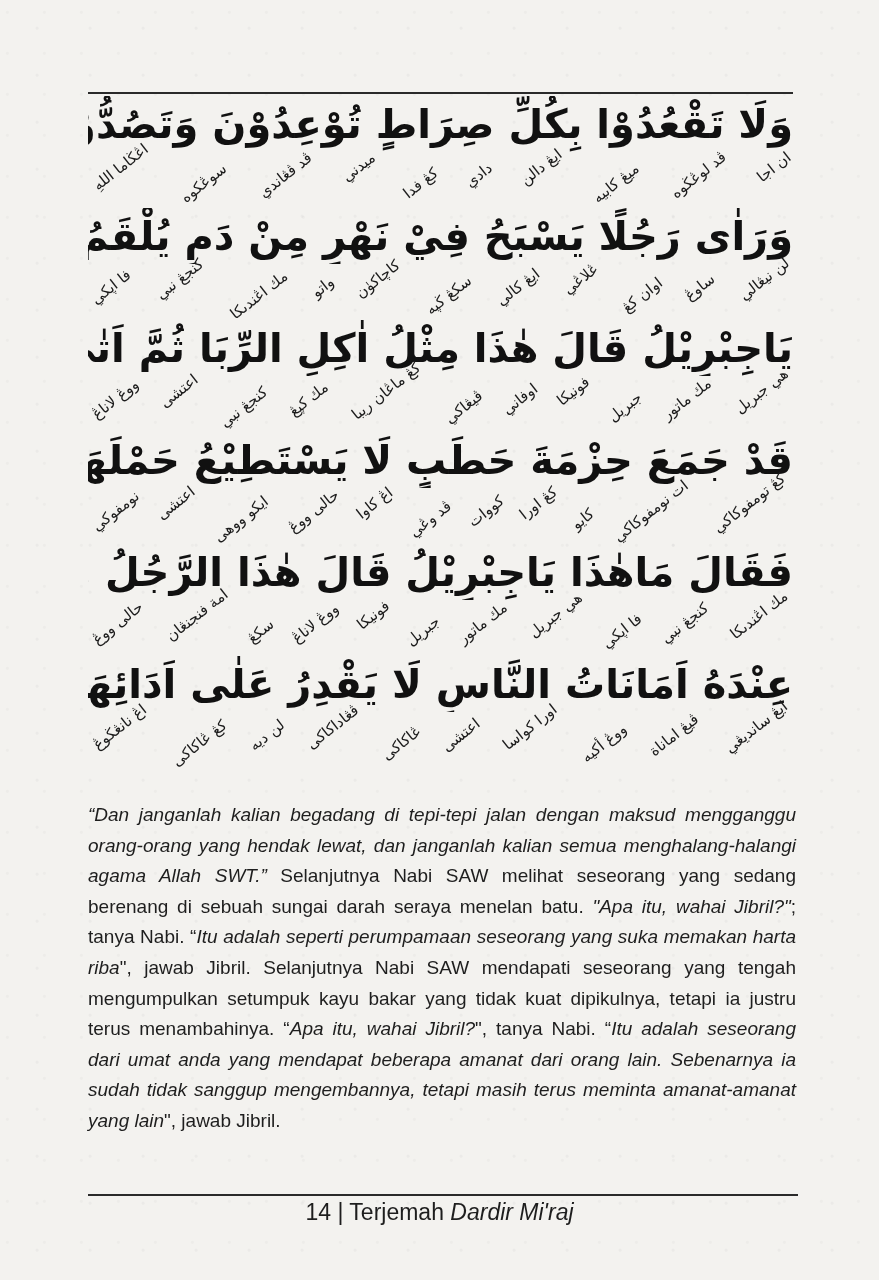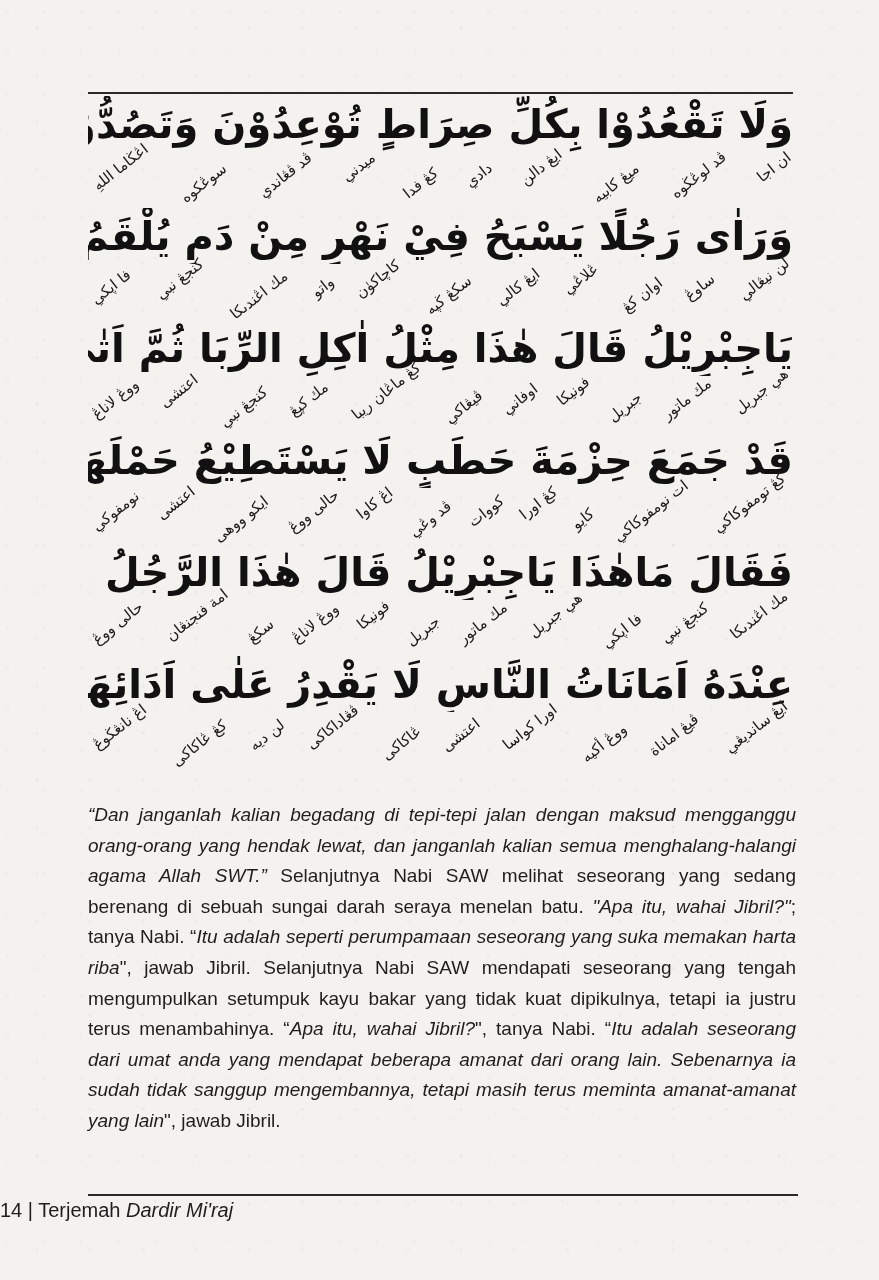--- a/index.html
+++ b/index.html
@@ -48,22 +48,22 @@
 
   .translation {
     position:absolute; left:88px; top:800px; width:708px;
     font-family:"Liberation Sans", sans-serif;
     font-size:19px; line-height:30.6px; color:#1e1e1e;
     text-align:justify;
   }
   .translation .it { font-style:italic; }
 
   .footer {
-    position:absolute; top:1199px; left:0; width:879px; text-align:left;
-    font-family:"Liberation Sans", sans-serif; font-size:20px; color:#1e1e1e;
+    position:absolute; top:1199px; left:0; width:879px; text-align:center;
+    font-family:"Liberation Sans", sans-serif; font-size:23px; color:#1e1e1e;
   }
   .footer .it { font-style:italic; }
 </style>
 </head>
 <body>
 
 <div class="page">
   <div class="rule top"></div>
 
   <div class="arabic-block">

